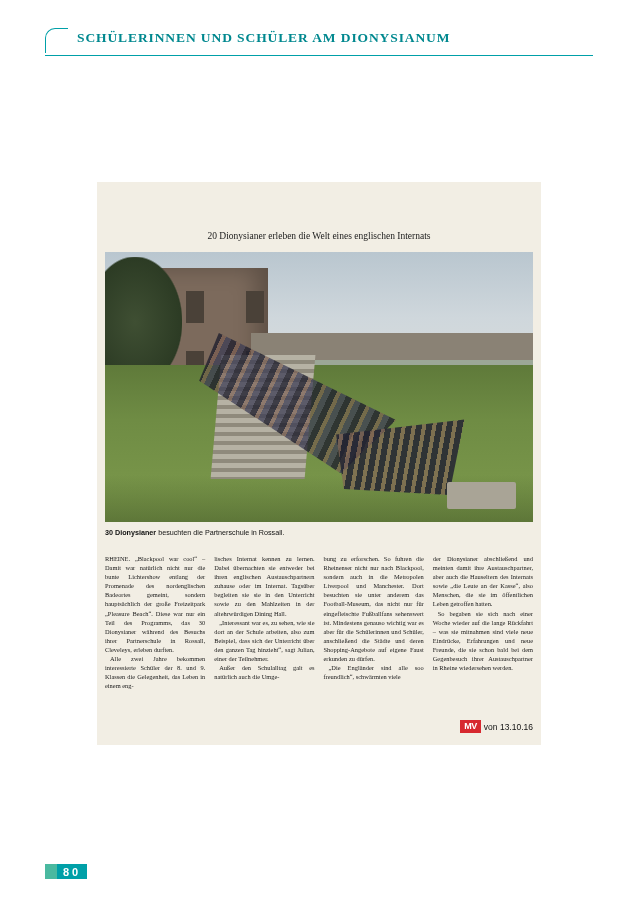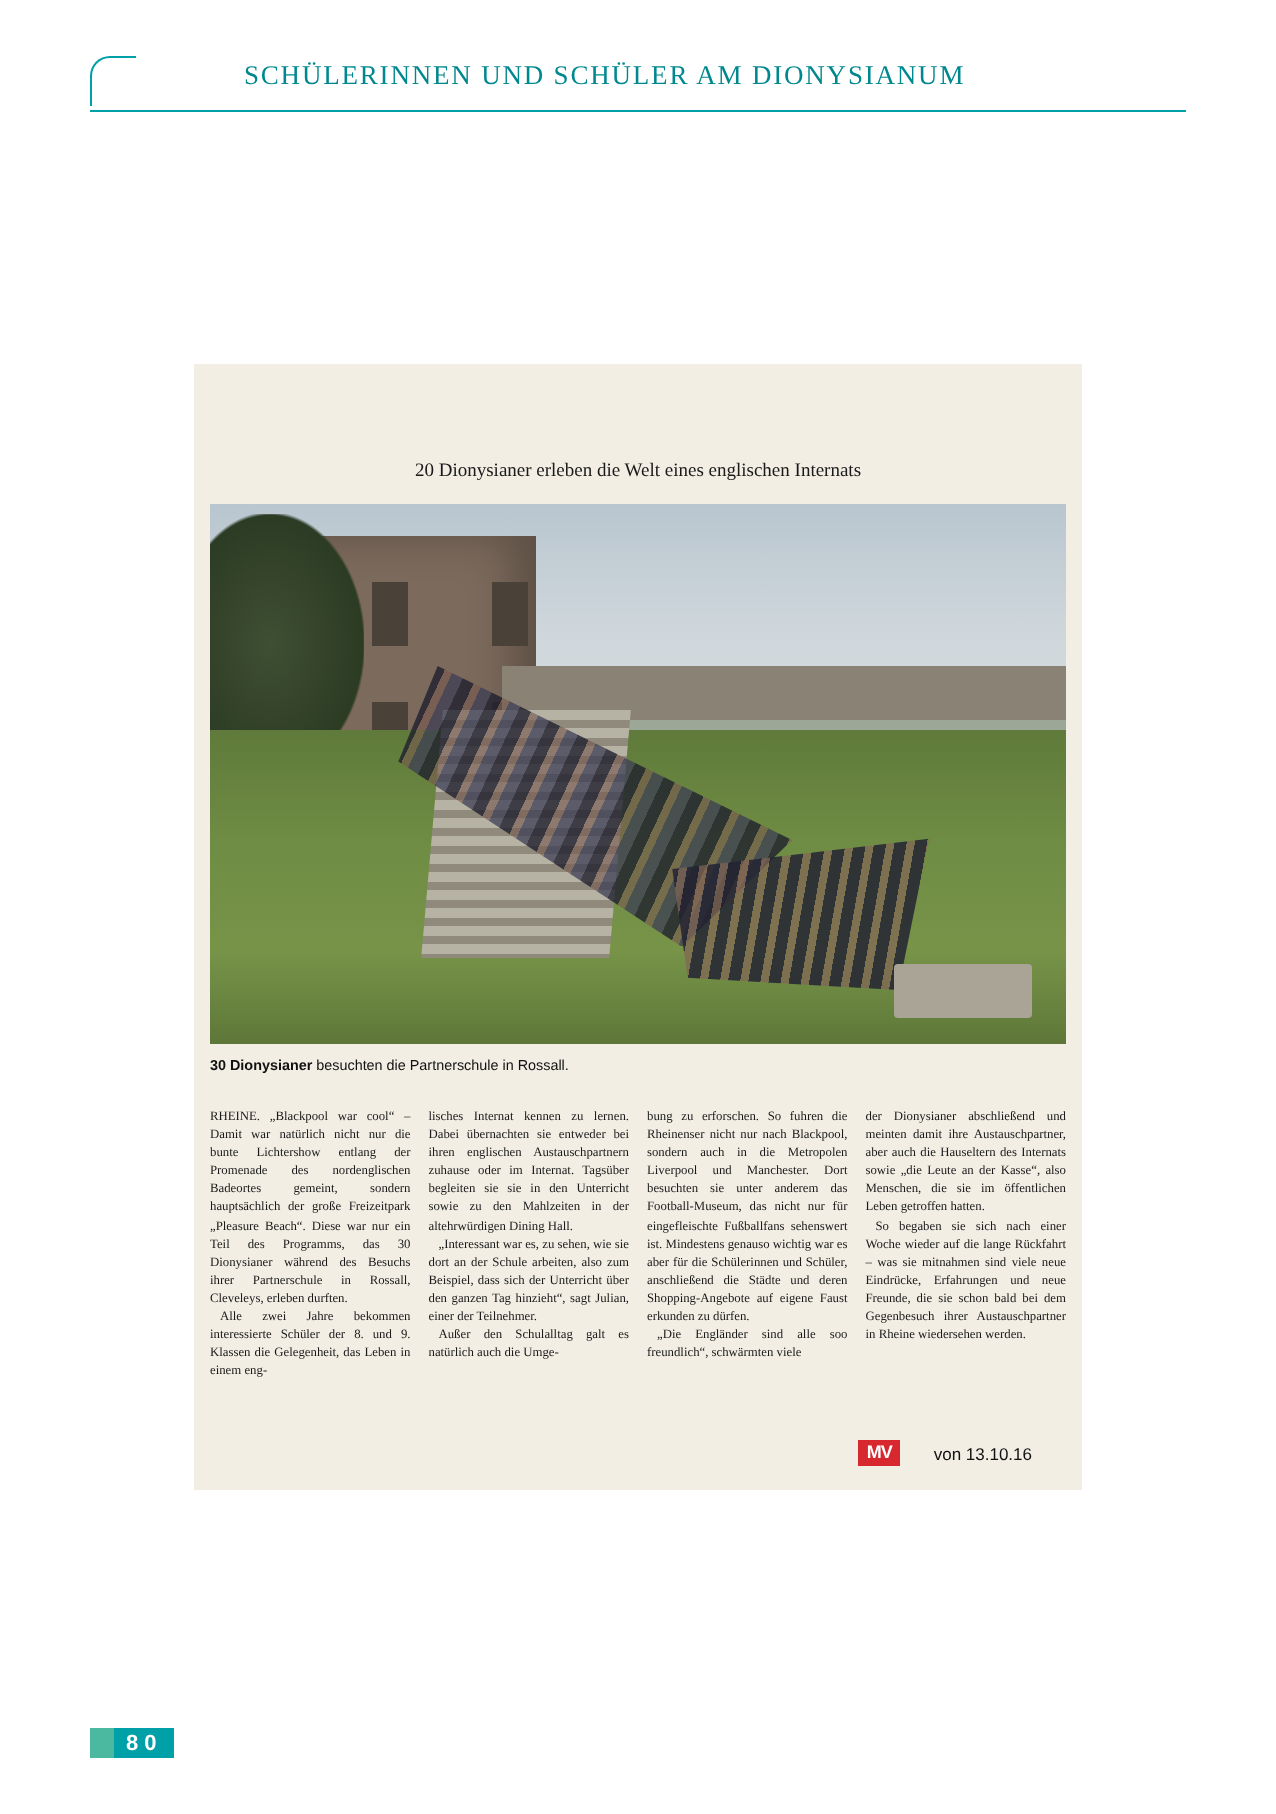--- a/index.html
+++ b/index.html
@@ -32,26 +32,25 @@
     height: 24px;
     border-left: 1.6px solid #00a0a8;
     border-top: 1.6px solid #00a0a8;
     border-top-left-radius: 10px;
   }
   .header-title {
     position: absolute;
     left: 32px;
     top: 2px;
     font-family: "Liberation Serif", serif;
-    font-weight: normal;
+    font-weight: bold;
     font-size: 13.5px;
     letter-spacing: 0.9px;
     color: #00888f;
     white-space: nowrap;
-    margin-left: 45px;
   }
   .header-rule {
     position: absolute;
     left: 0;
     top: 27px;
     width: 548px;
     height: 1.4px;
     background: #00a0a8;
   }
 
@@ -231,25 +230,25 @@
     text-align: justify;
     color: #1a1a1a;
     hyphens: auto;
   }
   .col p { margin: 0 0 0 0; text-indent: 5px; }
   .col p.first { text-indent: 0; }
 
   
   .source {
     position: absolute;
-    right: 25px;
+    right: 8px;
     bottom: 12px;
     display: flex;
     align-items: center;
-    gap: 17px;
+    gap: 3px;
   }
   .mv-logo {
     background: #d7282f;
     color: #ffffff;
     font-family: "Liberation Sans", sans-serif;
     font-weight: bold;
     font-size: 9px;
     padding: 2px 4px 2px 4px;
     letter-spacing: -0.5px;
     line-height: 1;

